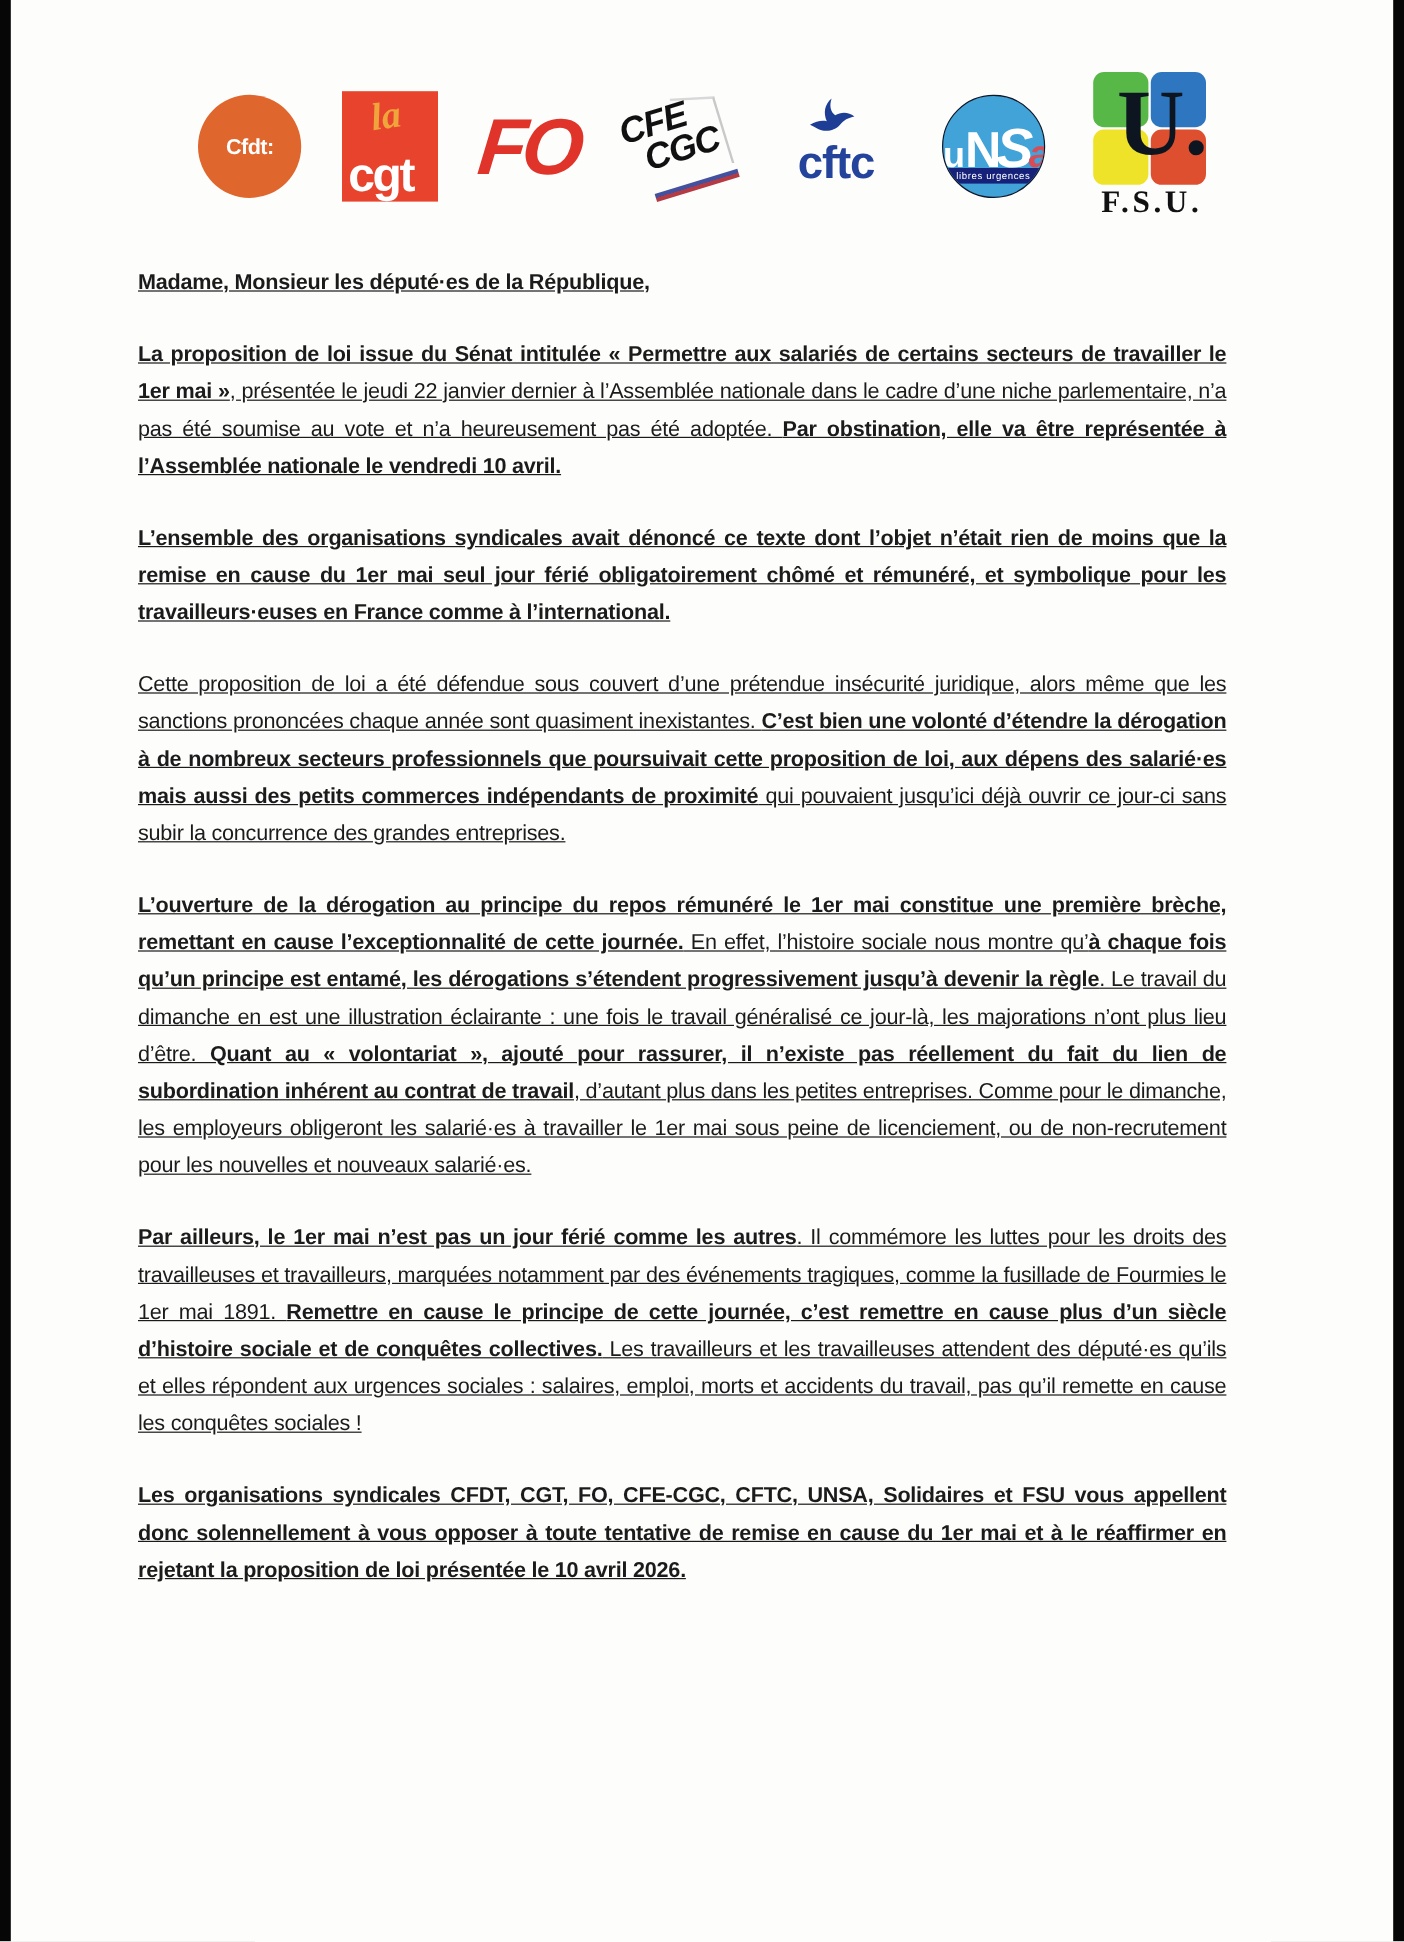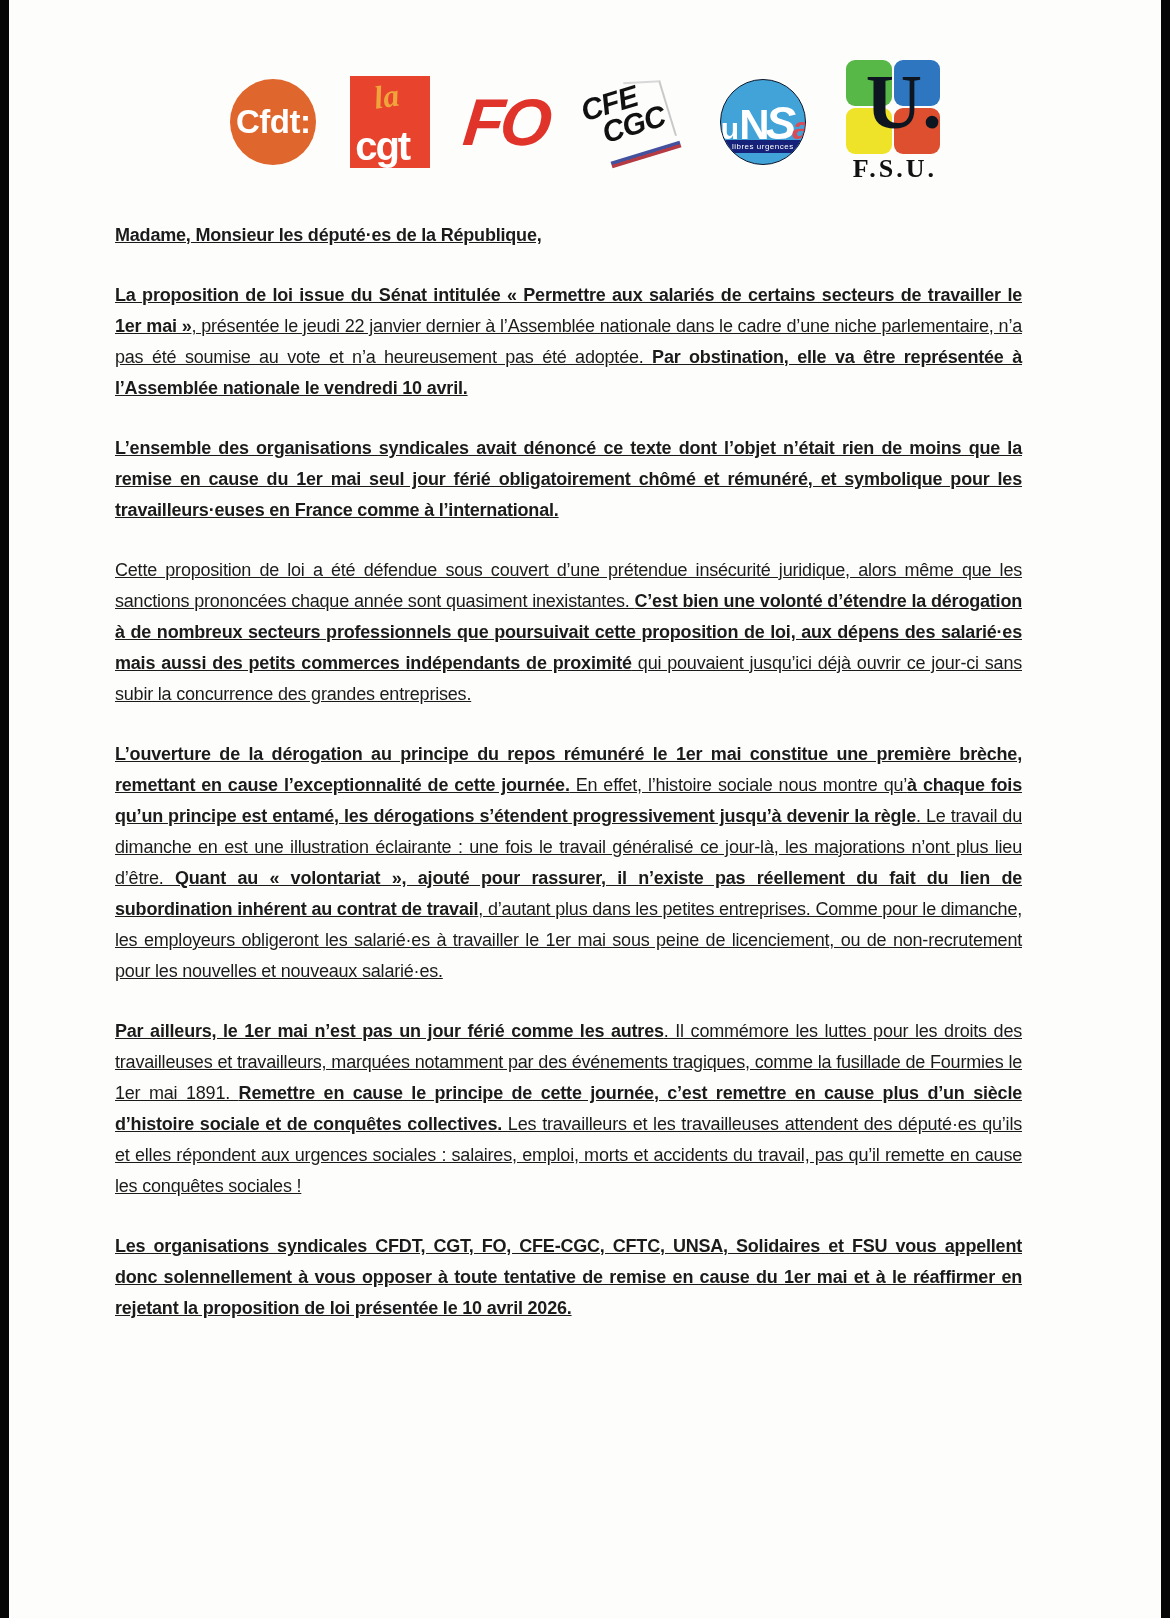--- a/index.html
+++ b/index.html
@@ -28,21 +28,21 @@
     gap: 34px;
   }
   .logo { position: relative; flex: 0 0 auto; }
 
   
   .cfdt {
     width: 86px; height: 86px; border-radius: 50%;
     background: #df662c;
     display: flex; align-items: center; justify-content: center;
   }
-  .cfdt span { color:#fff; font-weight:700; font-size:33px; letter-spacing:-0.5px; }
+  .cfdt span { color:#fff; font-weight:700; font-size:18px; letter-spacing:-0.5px; }
 
   
   .cgt { width: 80px; height: 92px; background: #e8432c; }
   .cgt .la {
     position:absolute; top:2px; left:24px;
     font-family:"Liberation Serif", serif; font-style:italic;
     color:#f0a53c; font-size:32px; font-weight:700; transform:rotate(-8deg);
   }
   .cgt .cgt-txt {
     position:absolute; bottom:4px; left:5px;
@@ -180,20 +180,26 @@
 
     <div class="logo cfecgc">
       <div class="cube-edge"></div>
       <div class="rot">
         <span>CFE</span>
         <span class="l2">CGC</span>
       </div>
       <div class="stripe"></div>
     </div>
 
+    <div class="logo cftc">
+      <svg width="44" height="40" viewBox="0 0 44 40">
+        <path d="M4 26 C9 23 14 22 18 23 C15 16 16 9 22 4 C20 10 21 15 25 18 C30 15 36 15 41 19 C36 20 32 22 29 26 C24 32 15 32 10 29 C8 28 6 27 4 26 Z" fill="#1e3e96"></path>
+      </svg>
+      <span class="cftc-txt">cftc</span>
+    </div>
 
     <div class="logo unsa">
       <div class="letters">
         <span class="u">u</span><span class="n">N</span><span class="s">S</span><span class="a">a</span>
       </div>
       <div class="band">libres urgences</div>
     </div>
 
 
     <div class="logo fsu">

